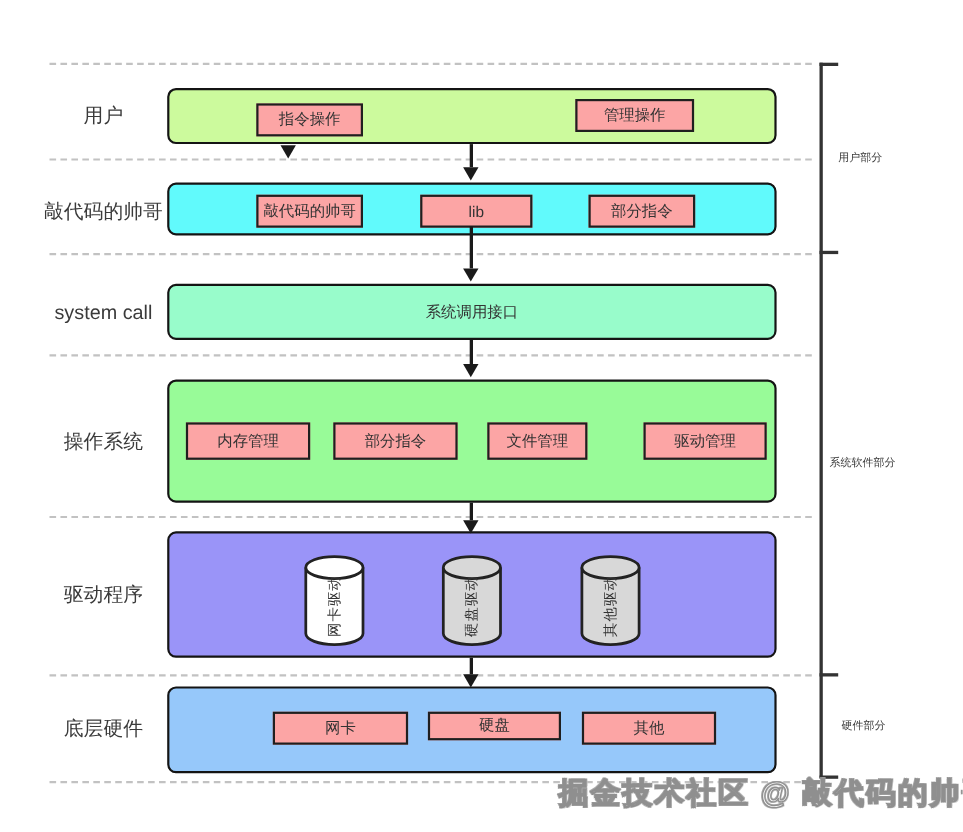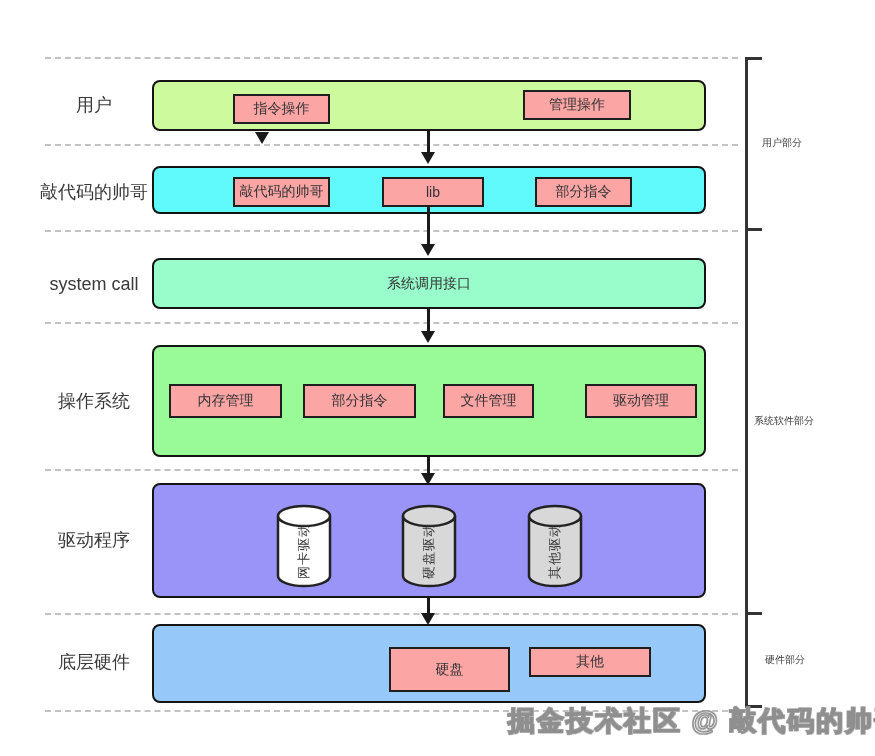--- a/index.html
+++ b/index.html
@@ -115,21 +115,22 @@
     <div class="cylinder" style="left:373px;top:19px">
       <svg width="56" height="84" viewBox="0 0 56 84">
         <path class="cyl-gray" d="M2 12 V72 A26 10 0 0 0 54 72 V12"></path>
         <ellipse class="cyl-gray" cx="28" cy="12" rx="26" ry="10"></ellipse>
       </svg>
       <span class="cyl-label">其他驱动</span>
     </div>
   </div>
 
   <div class="layer-box bg-hw" style="top:624px;height:79px">
-    <div class="inner-box" style="left:235px;top:21px;width:121px;height:45px">硬盘</div>
+    <div class="inner-box" style="left:94px;top:21px;width:123px;height:30px">网卡</div>
+    <div class="inner-box" style="left:235px;top:21px;width:121px;height:26px">硬盘</div>
     <div class="inner-box" style="left:375px;top:21px;width:122px;height:30px">其他</div>
   </div>
 
   <div>
     <div class="arrow-head" style="left:255px;top:132px"></div>
   </div>
   <div>
     <div class="arrow-line" style="left:427px;top:131px;height:21px"></div>
     <div class="arrow-head" style="left:421px;top:152px"></div>
   </div>

